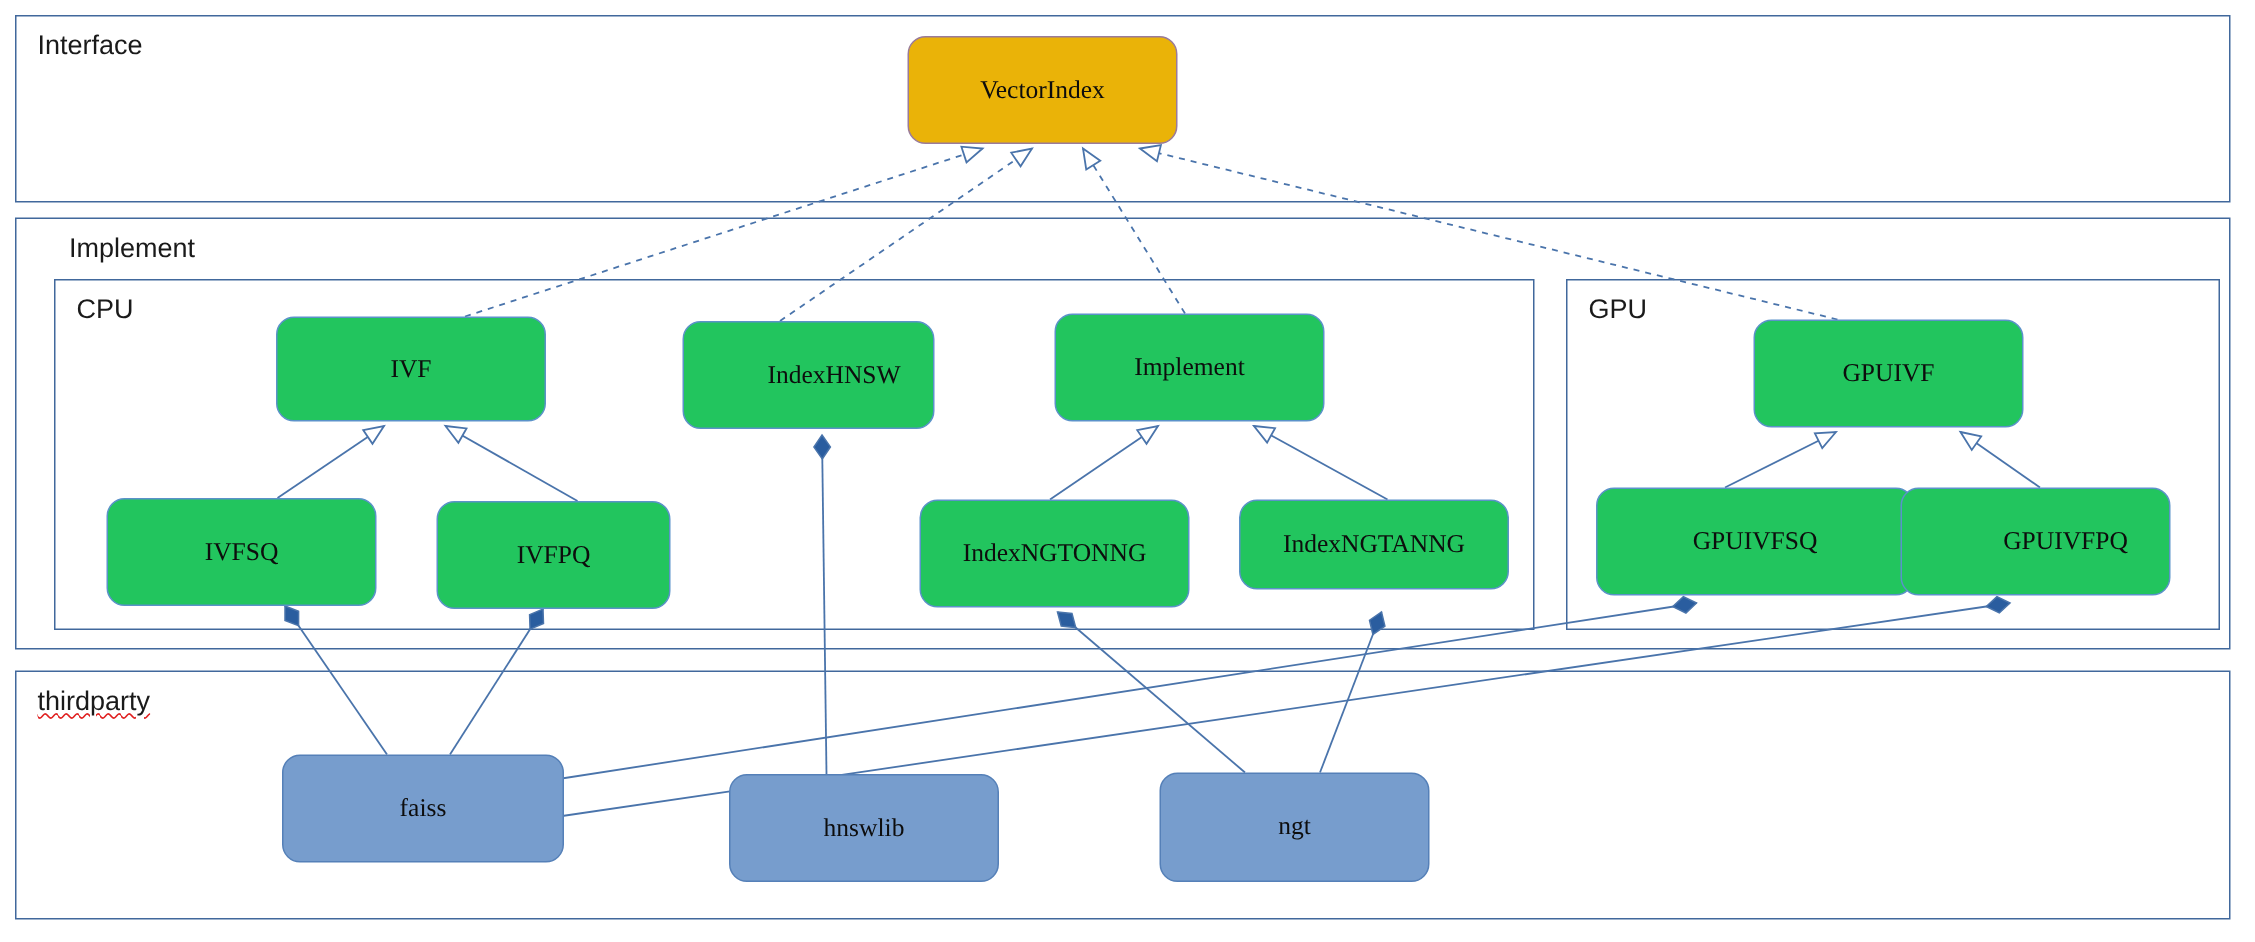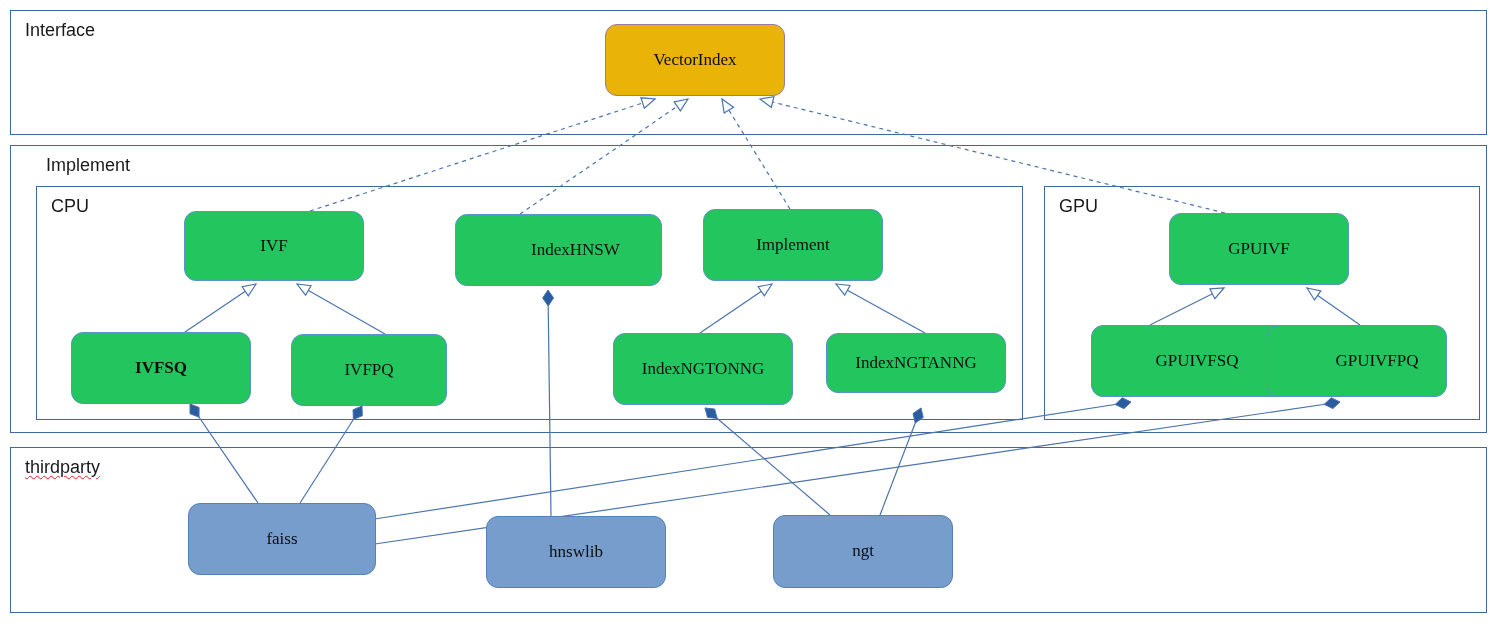--- a/index.html
+++ b/index.html
@@ -147,42 +147,42 @@
         <polygon points="921,408 923.2733974294101,417.43830832977767 915.2750529224834,422.9407155437628 913.0016554930733,413.50240721398507" fill="#2a5d9f" stroke="#4a74ab" stroke-width="1"></polygon>
       </g>
     </svg>
   <div id="nodes-layer">
       <div class="node iface" style="left: 605px; top: 24px; width: 180px; height: 72px;">
         <span>VectorIndex</span>
       </div>
       <div class="node impl" style="left: 184px; top: 211px; width: 180px; height: 70px;">
         <span>IVF</span>
       </div>
-      <div class="node impl" style="left: 455px; top: 214px; width: 207px; height: 72px; padding-left: 34px;">
+      <div class="node impl" style="left: 455px; top: 214px; width: 168px; height: 72px; padding-left: 34px;">
         <span>IndexHNSW</span>
       </div>
       <div class="node impl" style="left: 703px; top: 209px; width: 180px; height: 72px;">
         <span>Implement</span>
       </div>
       <div class="node impl" style="left: 1169px; top: 213px; width: 180px; height: 72px;">
         <span>GPUIVF</span>
       </div>
-      <div class="node impl" style="left: 71px; top: 332px; width: 180px; height: 72px; font-weight: bold;">
+      <div class="node impl" style="left: 71px; top: 332px; width: 180px; height: 72px;">
         <span>IVFSQ</span>
       </div>
       <div class="node impl" style="left: 291px; top: 334px; width: 156px; height: 72px;">
         <span>IVFPQ</span>
       </div>
       <div class="node impl" style="left: 613px; top: 333px; width: 180px; height: 72px;">
         <span>IndexNGTONNG</span>
       </div>
       <div class="node impl" style="left: 826px; top: 333px; width: 180px; height: 60px;">
         <span>IndexNGTANNG</span>
       </div>
-      <div class="node impl" style="left: 1064px; top: 325px; width: 212px; height: 72px; margin-left: 27px;">
+      <div class="node impl" style="left: 1064px; top: 325px; width: 212px; height: 72px;">
         <span>GPUIVFSQ</span>
       </div>
       <div class="node impl" style="left: 1267px; top: 325px; width: 180px; height: 72px; padding-left: 40px;">
         <span>GPUIVFPQ</span>
       </div>
       <div class="node third" style="left: 188px; top: 503px; width: 188px; height: 72px;">
         <span>faiss</span>
       </div>
       <div class="node third" style="left: 486px; top: 516px; width: 180px; height: 72px; text-align: center;">
         <span>hnswlib</span>

